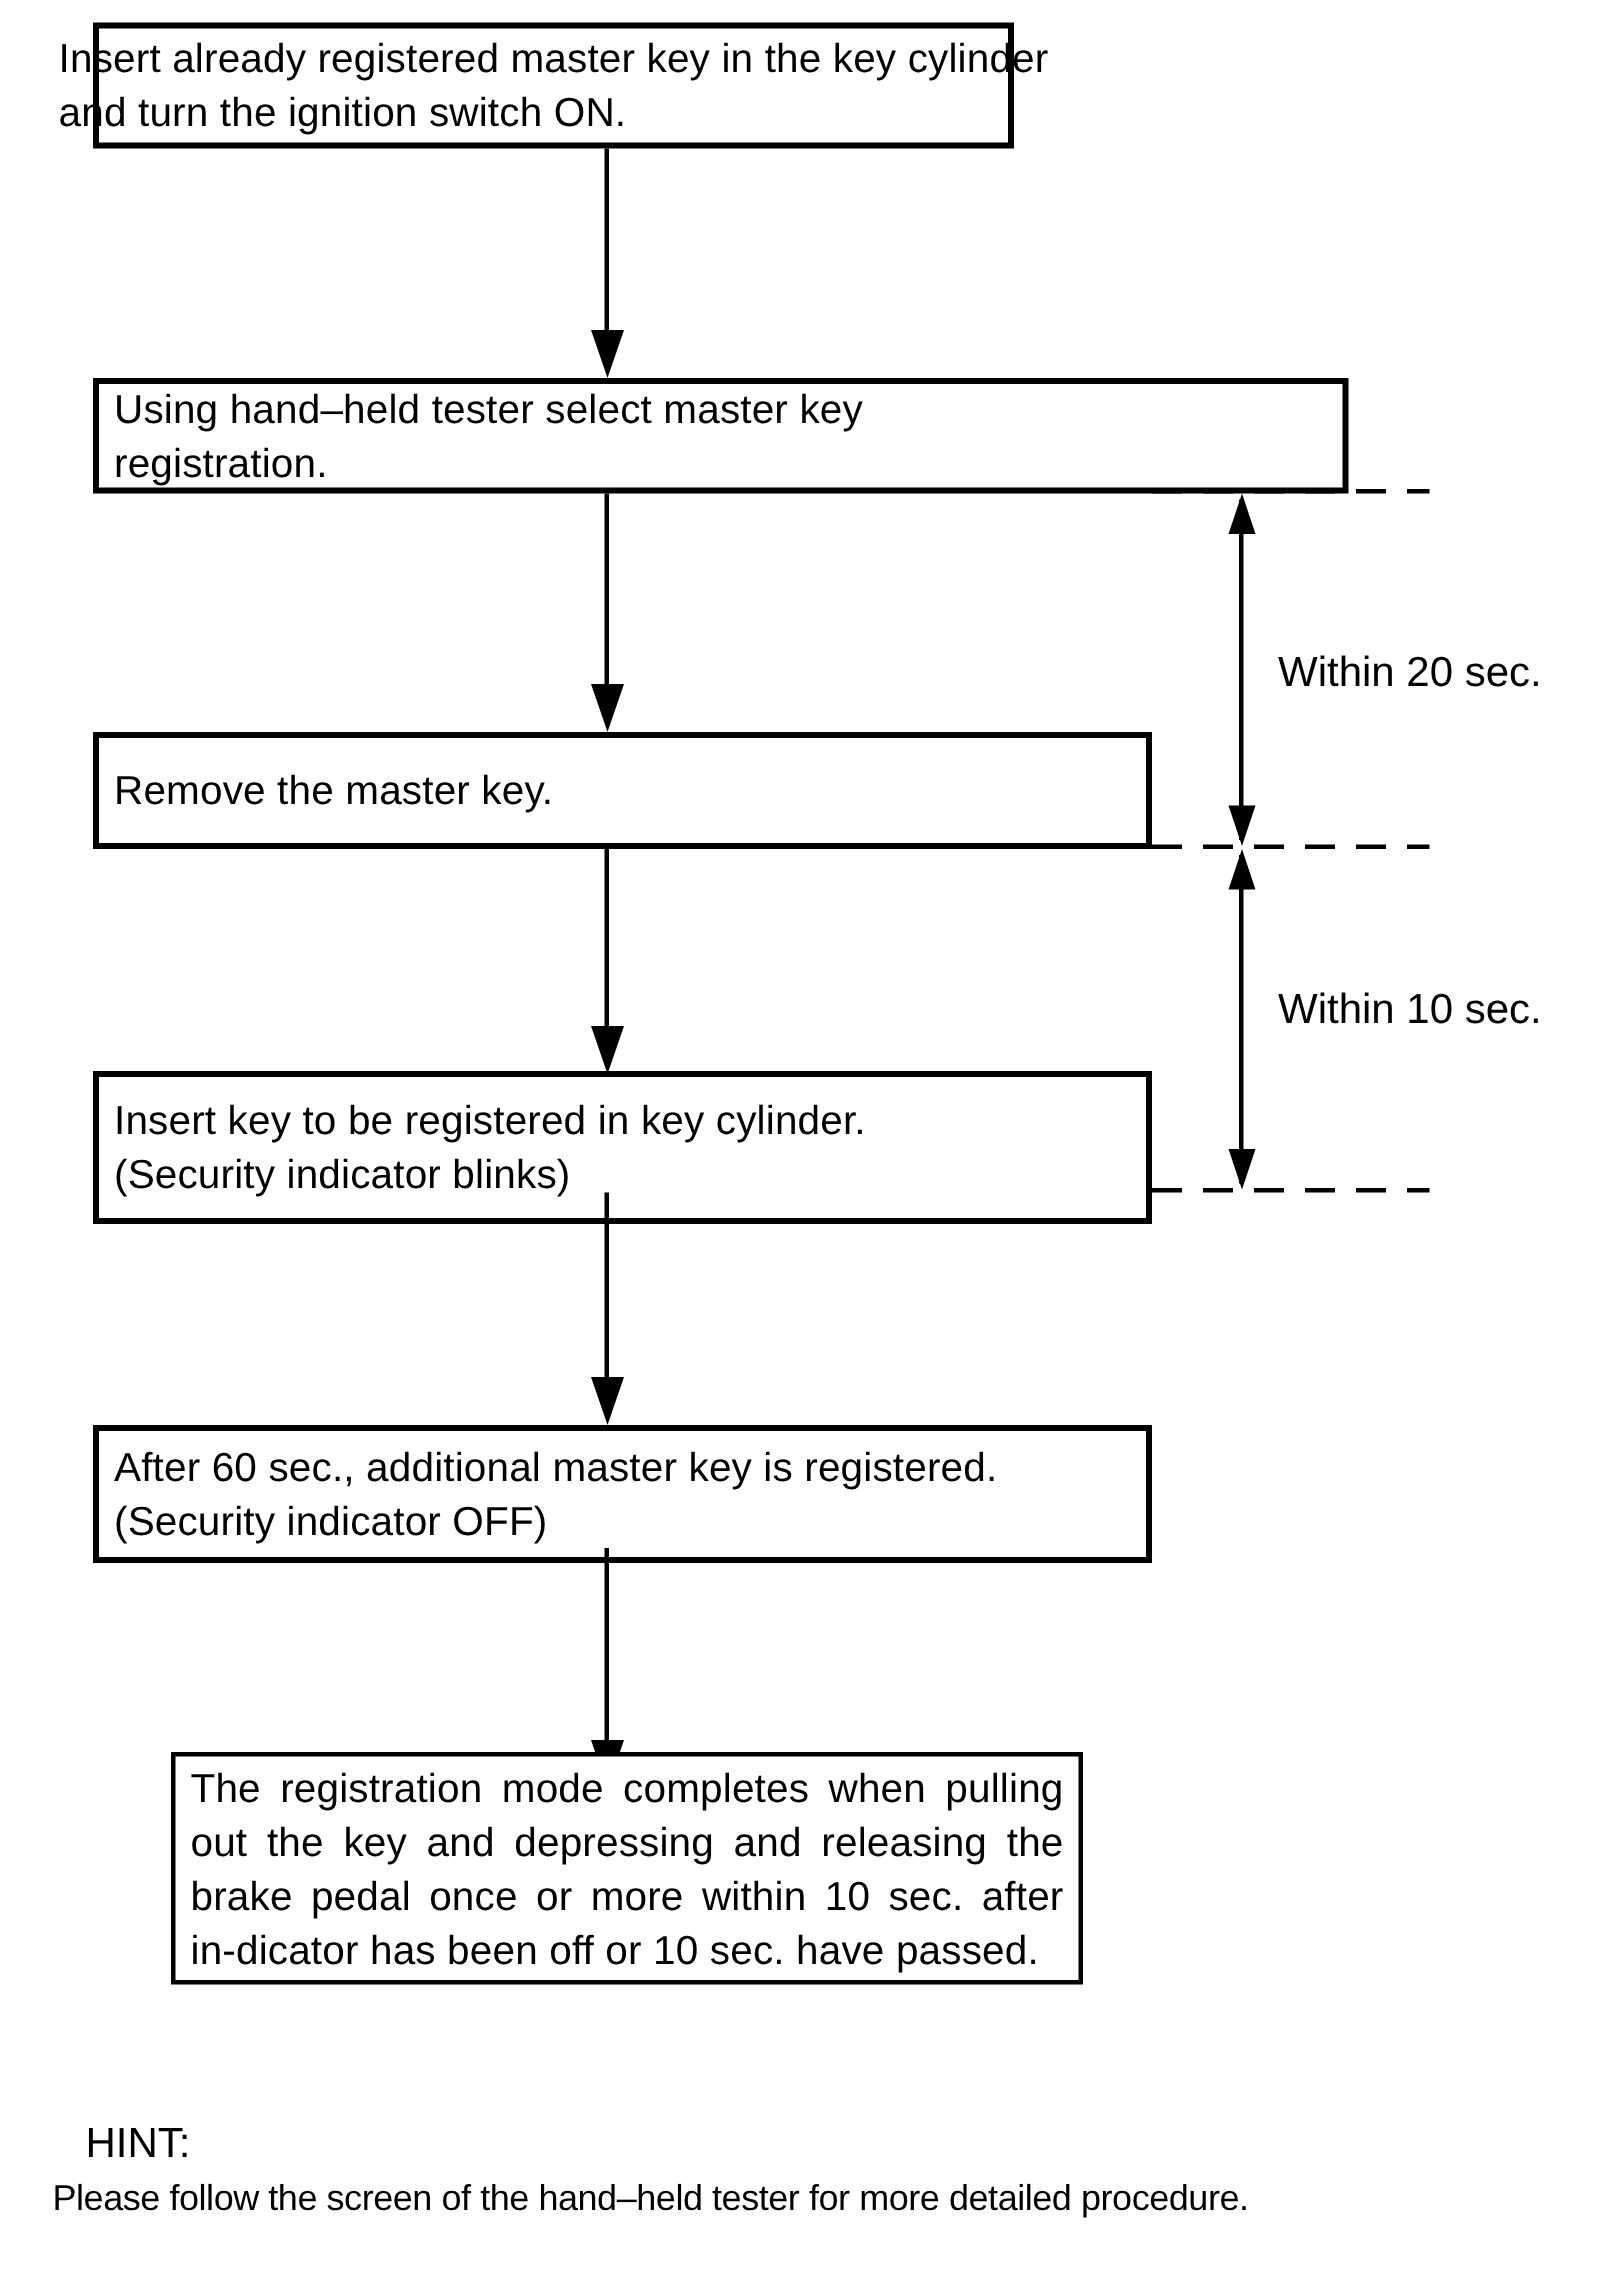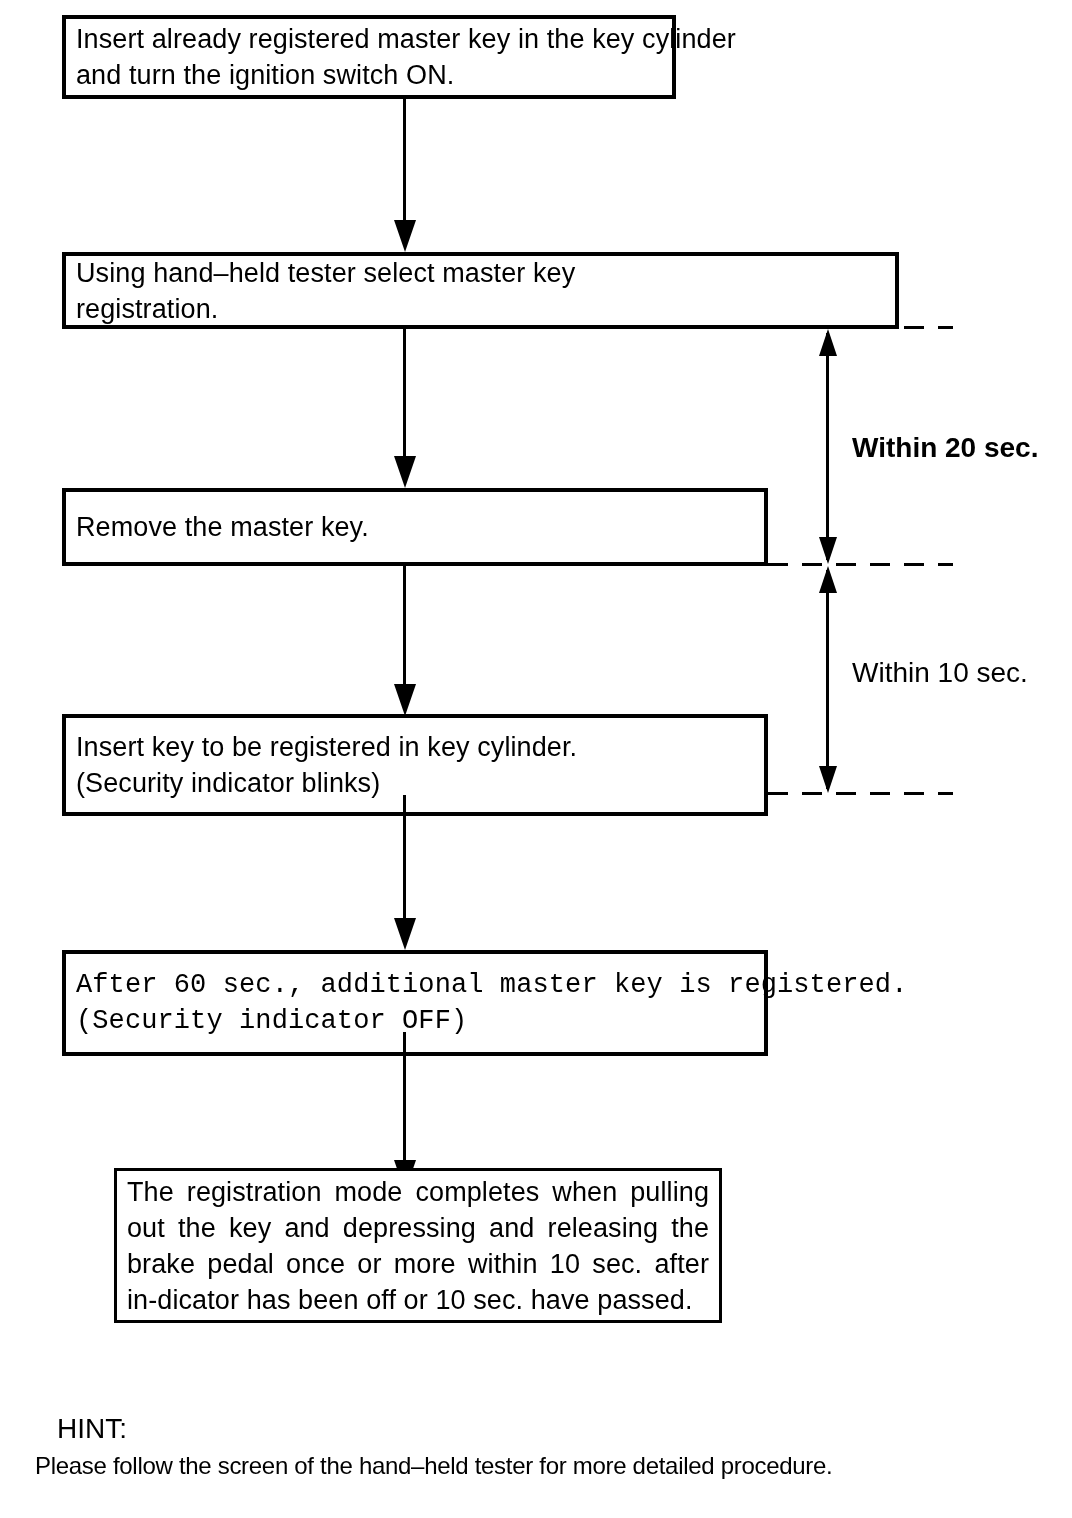--- a/index.html
+++ b/index.html
@@ -129,21 +129,21 @@
     line-height: 37px;
     white-space: pre;
     letter-spacing: -0.3px;
   }
 </style>
 </head>
 <body>
 
 <div class="page">
 
-  <div class="flow-box" style="left:62px; top:15px; width:614px; height:84px;">
+  <div class="flow-box" style="left:62px; top:15px; width:614px; height:84px;align-items:center;">
     <div class="box-text">Insert already registered master key in the key cylinder
 and turn the ignition switch ON.</div>
   </div>
 
   <div class="flow-arrow" style="left:394px; top:99px; height:153px;">
     <div class="stem"></div>
     <div class="head-down"></div>
   </div>
 
   <div class="flow-box" style="left:62px; top:252px; width:837px; height:77px;">
@@ -168,21 +168,21 @@
   <div class="flow-box" style="left:62px; top:714px; width:706px; height:102px;">
     <div class="box-text">Insert key to be registered in key cylinder.
 (Security indicator blinks)</div>
   </div>
 
   <div class="flow-arrow" style="left:394px; top:795px; height:155px;">
     <div class="stem"></div>
     <div class="head-down"></div>
   </div>
 
-  <div class="flow-box" style="left:62px; top:950px; width:706px; height:106px;font-family:Liberation Mono, monospace;">
+  <div class="flow-box" style="left:62px; top:950px; width:706px; height:92px;">
     <div class="box-text">After 60 sec., additional master key is registered.
 (Security indicator OFF)</div>
   </div>
 
   <div class="flow-arrow" style="left:394px; top:1032px; height:160px;">
     <div class="stem"></div>
     <div class="head-down"></div>
   </div>
 
   <div class="flow-box final" style="left:114px; top:1168px; width:608px; height:155px;">
@@ -198,21 +198,21 @@
     <div class="stem"></div>
     <div class="head-down"></div>
   </div>
 
   <div class="timer-arrow" style="left:816px; top:566px; height:227px;">
     <div class="head-up"></div>
     <div class="stem"></div>
     <div class="head-down"></div>
   </div>
 
-  <div class="timer-label" style="left:852px; top:431px;font-weight:bold;">Within 20 sec.</div>
+  <div class="timer-label" style="left:852px; top:431px;">Within 20 sec.</div>
   <div class="timer-label" style="left:852px; top:656px;">Within 10 sec.</div>
 
   <div class="hint">
     <div class="hint-title">HINT:</div>
     <div class="hint-text">Please follow the screen of the hand–held tester for more detailed procedure.</div>
   </div>
 
 </div>
 
 </body></html>

